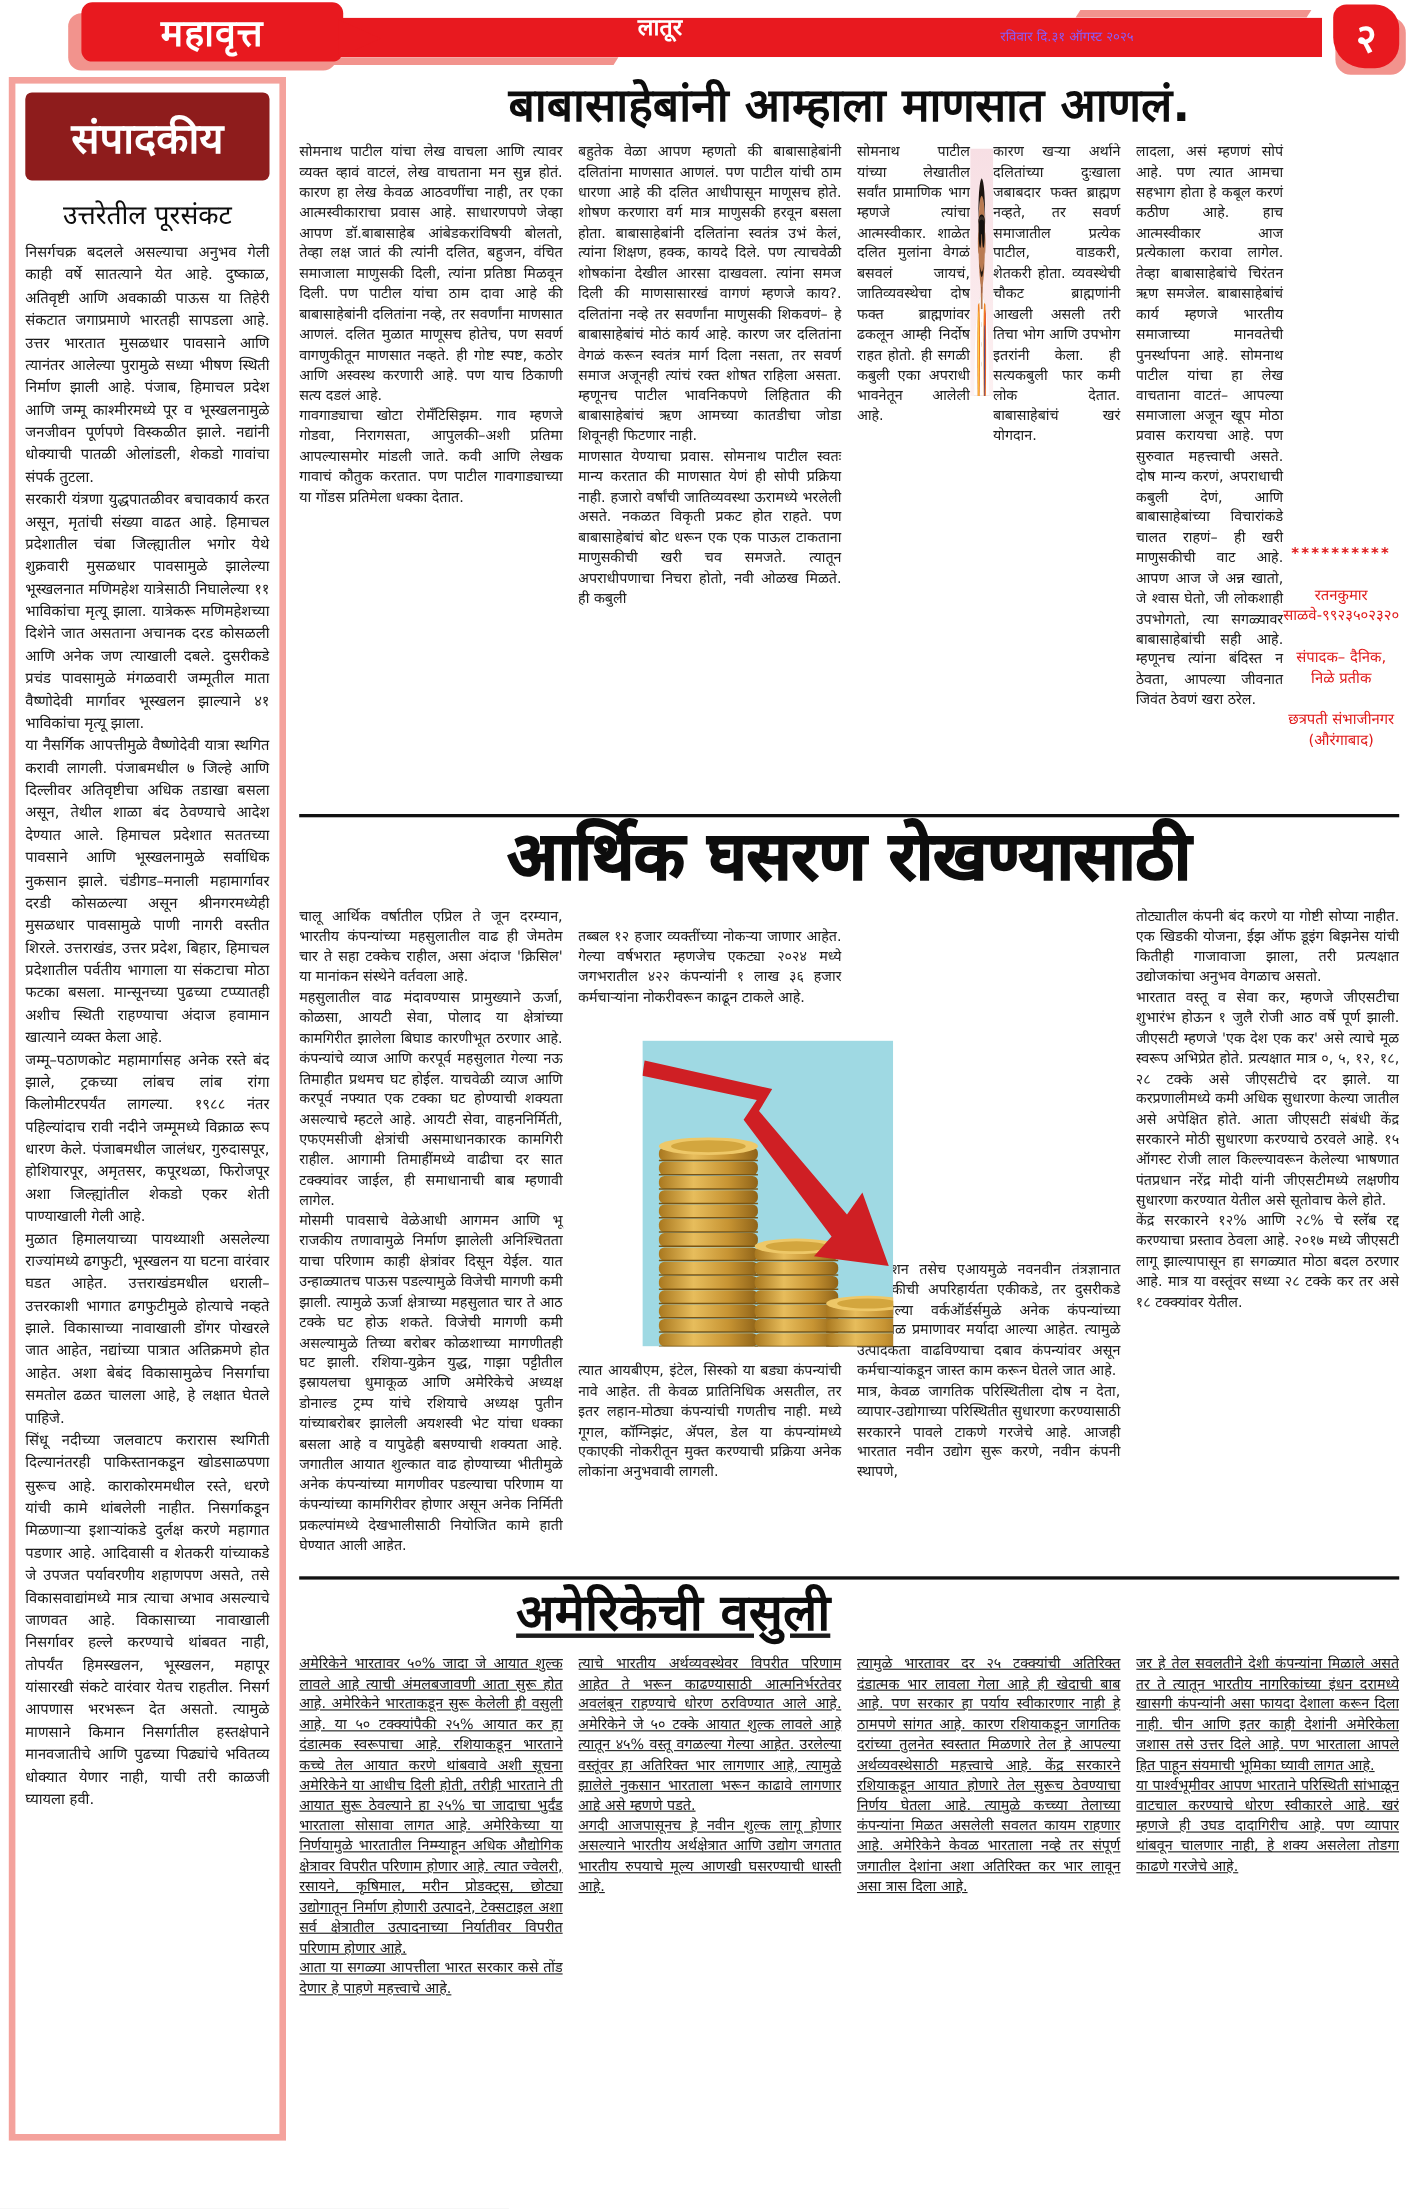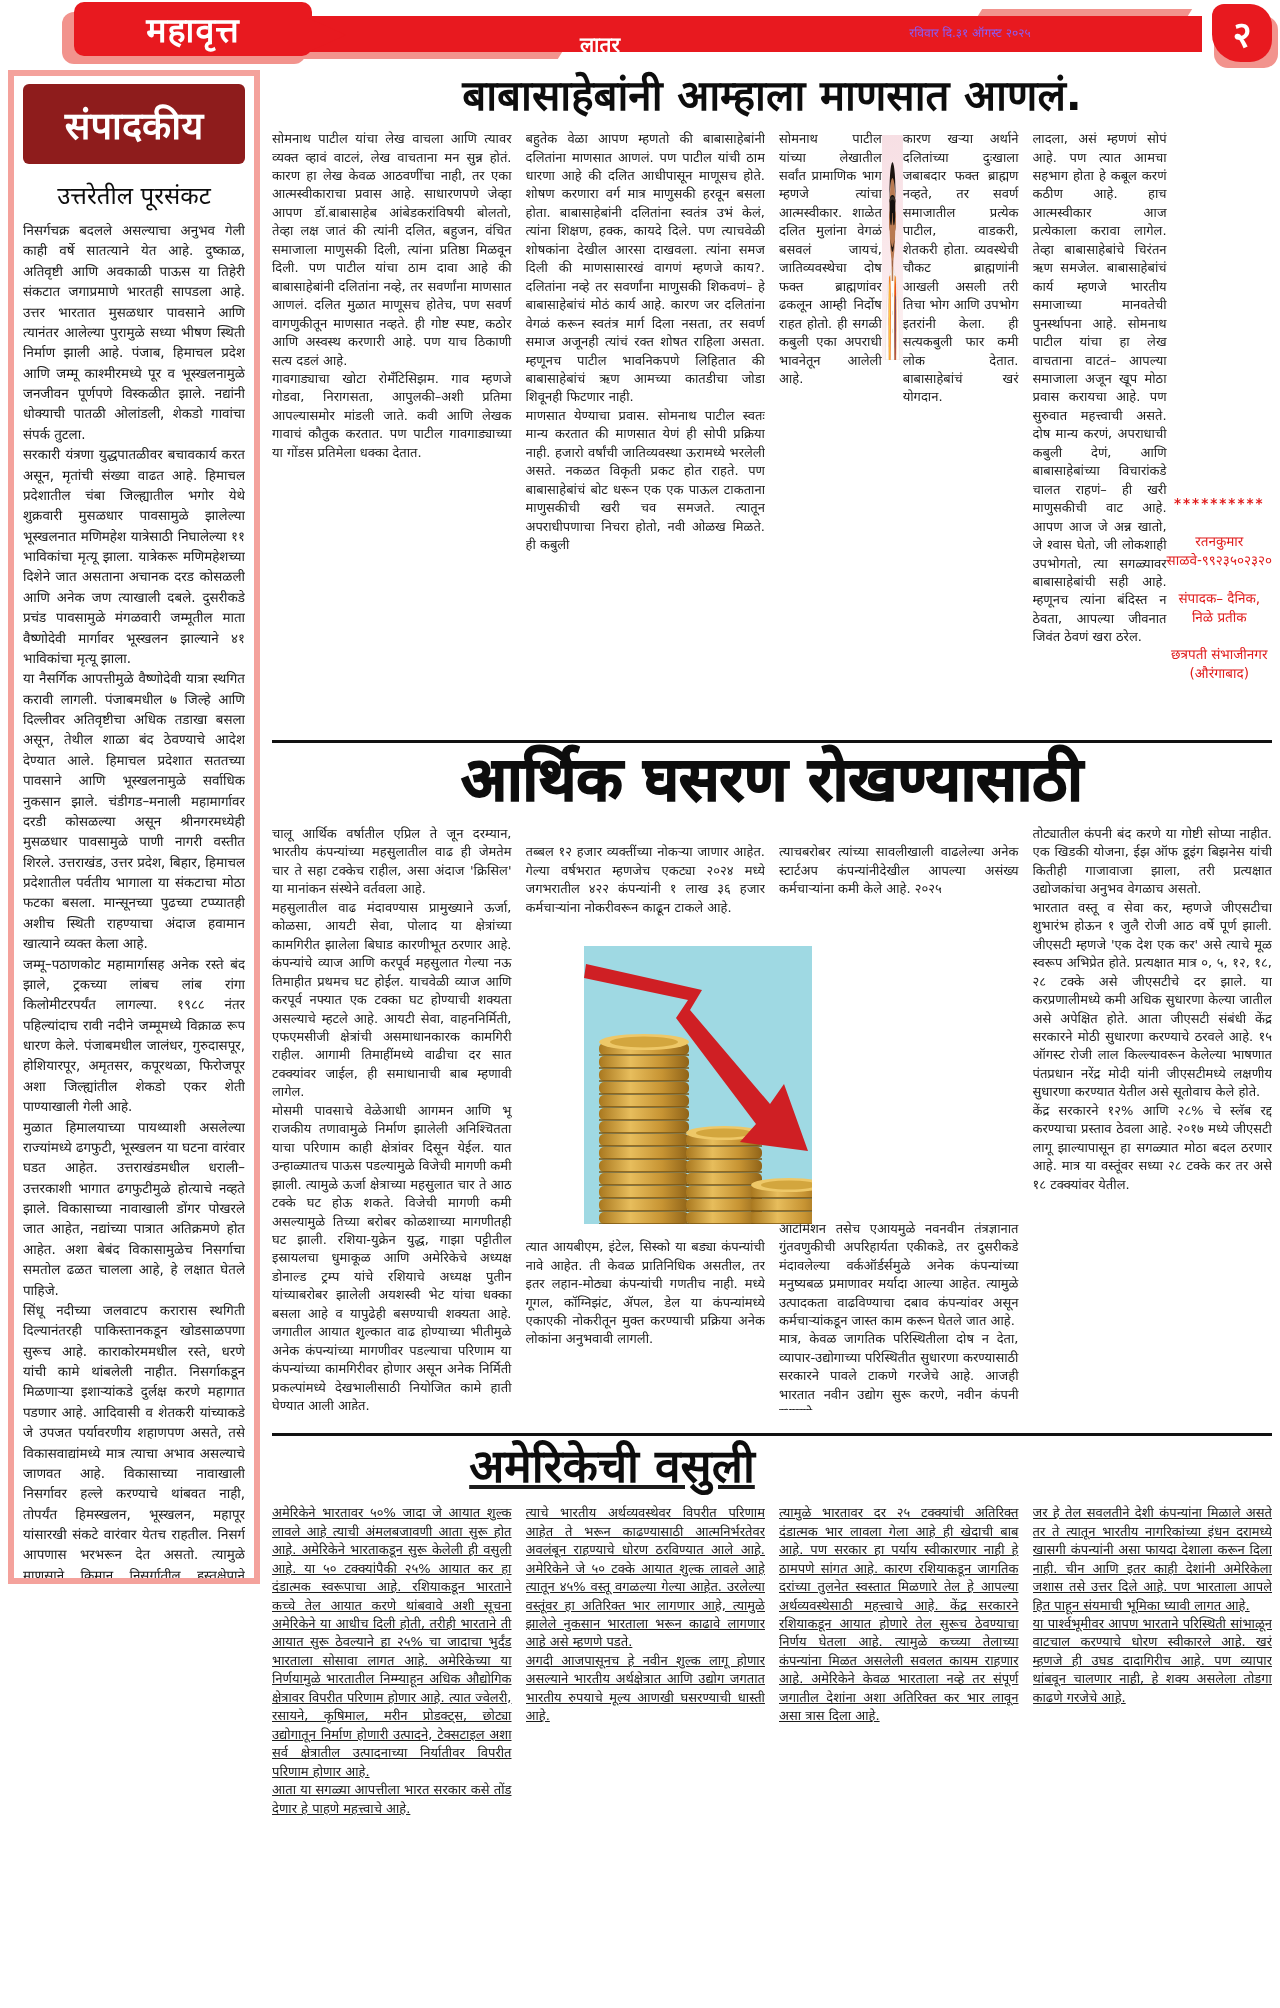--- a/index.html
+++ b/index.html
@@ -11,30 +11,30 @@
           clip-path:polygon(0 55%,30px 0,100% 0,100% 100%,30px 100%);}
   .ribbon-echo{position:absolute;background:#f2938d;transform:skewX(-32deg);}
   .echo1{left:300px;top:52px;width:260px;height:7px;}
   .echo2{left:980px;top:9px;width:210px;height:7px;}
   .logo-echo{position:absolute;left:62px;top:12px;width:244px;height:52px;background:#f2938d;border-radius:12px;}
   .logo-box{position:absolute;left:74px;top:2px;width:238px;height:54px;background:#e8191f;border-radius:10px;
             display:flex;align-items:center;justify-content:center;font-family:Liberation Serif, serif;}
   .logo-box span{color:#fff;font-weight:bold;font-size:34px;letter-spacing:1px;}
   .logo-tail{position:absolute;left:308px;top:18px;width:0;height:0;
              border-top:17px solid transparent;border-bottom:17px solid transparent;border-left:38px solid #e8191f;}
-  .mast-city{position:absolute;left:540px;top:30px;width:120px;text-align:center;color:#fff;
+  .mast-city{position:absolute;left:540px;top:10px;width:120px;text-align:center;color:#fff;
              font-size:21px;font-weight:bold;}
   .mast-date{position:absolute;left:840px;top:24px;width:260px;text-align:center;color:#8b5cf6;font-size:12px;}
   .pageno-echo{position:absolute;right:2px;top:16px;width:64px;height:52px;background:#f2938d;border-radius:14px;}
   .pageno{position:absolute;right:8px;top:4px;width:60px;height:58px;background:#e8191f;
           border-radius:12px 22px 22px 48%;display:flex;align-items:center;justify-content:center;}
   .pageno span{color:#fff;font-size:36px;font-weight:bold;}
 
   
-  .edbox{position:absolute;left:8px;top:70px;width:252px;height:1514px;border:6px solid #f4a29c;
+  .edbox{position:absolute;left:8px;top:70px;width:252px;height:1876px;border:6px solid #f4a29c;
          background:#fff;box-sizing:border-box;padding:8px 9px;overflow:hidden;}
   .edhead{background:#8e1c1c;border-radius:6px;color:#fff;text-align:center;
           font-size:38px;font-weight:bold;padding:14px 2px;}
   .edtitle{font-size:24px;font-weight:normal;text-align:center;margin:14px 0 10px 0;color:#0d0d0d;}
   .edbody{font-size:13.4px;line-height:1.52;text-align:justify;white-space:pre-line;
           overflow:hidden;height:1640px;color:#1a1a1a;}
 
   
   .mainarea{position:absolute;left:272px;width:1000px;}
   .headline{font-weight:bold;color:#0d0d0d;text-align:center;line-height:1.05;}
@@ -155,21 +155,20 @@
       <div class="col">चालू आर्थिक वर्षातील एप्रिल ते जून दरम्यान, भारतीय कंपन्यांच्या महसुलातील वाढ ही जेमतेम चार ते सहा टक्केच राहील, असा अंदाज 'क्रिसिल' या मानांकन संस्थेने वर्तवला आहे.
 महसुलातील वाढ मंदावण्यास प्रामुख्याने ऊर्जा, कोळसा, आयटी सेवा, पोलाद या क्षेत्रांच्या कामगिरीत झालेला बिघाड कारणीभूत ठरणार आहे. कंपन्यांचे व्याज आणि करपूर्व महसुलात गेल्या नऊ तिमाहीत प्रथमच घट होईल. याचवेळी व्याज आणि करपूर्व नफ्यात एक टक्का घट होण्याची शक्यता असल्याचे म्हटले आहे. आयटी सेवा, वाहननिर्मिती, एफएमसीजी क्षेत्रांची असमाधानकारक कामगिरी राहील. आगामी तिमाहींमध्ये वाढीचा दर सात टक्क्यांवर जाईल, ही समाधानाची बाब म्हणावी लागेल.
 मोसमी पावसाचे वेळेआधी आगमन आणि भू राजकीय तणावामुळे निर्माण झालेली अनिश्चितता याचा परिणाम काही क्षेत्रांवर दिसून येईल. यात उन्हाळ्यातच पाऊस पडल्यामुळे विजेची मागणी कमी झाली. त्यामुळे ऊर्जा क्षेत्राच्या महसुलात चार ते आठ टक्के घट होऊ शकते. विजेची मागणी कमी असल्यामुळे तिच्या बरोबर कोळशाच्या मागणीतही घट झाली. रशिया-युक्रेन युद्ध, गाझा पट्टीतील इस्रायलचा धुमाकूळ आणि अमेरिकेचे अध्यक्ष डोनाल्ड ट्रम्प यांचे रशियाचे अध्यक्ष पुतीन यांच्याबरोबर झालेली अयशस्वी भेट यांचा धक्का बसला आहे व यापुढेही बसण्याची शक्यता आहे. जगातील आयात शुल्कात वाढ होण्याच्या भीतीमुळे अनेक कंपन्यांच्या मागणीवर पडल्याचा परिणाम या कंपन्यांच्या कामगिरीवर होणार असून अनेक निर्मिती प्रकल्पांमध्ये देखभालीसाठी नियोजित कामे हाती घेण्यात आली आहेत.
 गेल्या महिन्यात देशातील माहिती तंत्रज्ञान क्षेत्रातील टाटा कन्सल्टन्सी सर्व्हिसेस अर्थात टीसीएस या सर्वात मोठ्या कंपनीने तिच्या मनुष्यबळात दोन टक्क्यांच्या कपातीची योजना जाहीर केली. हे दोन टक्के प्रमाण म्हणजे</div>
       <div class="col">
         <div style="white-space:pre-line;">तब्बल १२ हजार व्यक्तींच्या नोकऱ्या जाणार आहेत. गेल्या वर्षभरात म्हणजेच एकट्या २०२४ मध्ये जगभरातील ४२२ कंपन्यांनी १ लाख ३६ हजार कर्मचाऱ्यांना नोकरीवरून काढून टाकले आहे.</div>
         <div class="spacer"></div>
         <div style="white-space:pre-line;">त्यात आयबीएम, इंटेल, सिस्को या बड्या कंपन्यांची नावे आहेत. ती केवळ प्रातिनिधिक असतील, तर इतर लहान-मोठ्या कंपन्यांची गणतीच नाही. मध्ये गूगल, कॉग्निझंट, ॲपल, डेल या कंपन्यांमध्ये एकाएकी नोकरीतून मुक्त करण्याची प्रक्रिया अनेक लोकांना अनुभवावी लागली.</div>
       </div>
       <div class="col">
-        <div style="white-space:pre-line;">त्याचबरोबर त्यांच्या सावलीखाली वाढलेल्या अनेक स्टार्टअप कंपन्यांनीदेखील आपल्या असंख्य कर्मचाऱ्यांना कमी केले आहे. २०२५</div>
         <div class="spacer"></div>
         <div style="white-space:pre-line;">ऑटोमेशन तसेच एआयमुळे नवनवीन तंत्रज्ञानात गुंतवणुकीची अपरिहार्यता एकीकडे, तर दुसरीकडे मंदावलेल्या वर्कऑर्डर्समुळे अनेक कंपन्यांच्या मनुष्यबळ प्रमाणावर मर्यादा आल्या आहेत. त्यामुळे उत्पादकता वाढविण्याचा दबाव कंपन्यांवर असून कर्मचाऱ्यांकडून जास्त काम करून घेतले जात आहे.
 मात्र, केवळ जागतिक परिस्थितीला दोष न देता, व्यापार-उद्योगाच्या परिस्थितीत सुधारणा करण्यासाठी सरकारने पावले टाकणे गरजेचे आहे. आजही भारतात नवीन उद्योग सुरू करणे, नवीन कंपनी स्थापणे,</div>
       </div>
       <div class="col">तोट्यातील कंपनी बंद करणे या गोष्टी सोप्या नाहीत. एक खिडकी योजना, ईझ ऑफ डूइंग बिझनेस यांची कितीही गाजावाजा झाला, तरी प्रत्यक्षात उद्योजकांचा अनुभव वेगळाच असतो.
 भारतात वस्तू व सेवा कर, म्हणजे जीएसटीचा शुभारंभ होऊन १ जुलै रोजी आठ वर्षे पूर्ण झाली. जीएसटी म्हणजे 'एक देश एक कर' असे त्याचे मूळ स्वरूप अभिप्रेत होते. प्रत्यक्षात मात्र ०, ५, १२, १८, २८ टक्के असे जीएसटीचे दर झाले. या करप्रणालीमध्ये कमी अधिक सुधारणा केल्या जातील असे अपेक्षित होते. आता जीएसटी संबंधी केंद्र सरकारने मोठी सुधारणा करण्याचे ठरवले आहे. १५ ऑगस्ट रोजी लाल किल्ल्यावरून केलेल्या भाषणात पंतप्रधान नरेंद्र मोदी यांनी जीएसटीमध्ये लक्षणीय सुधारणा करण्यात येतील असे सूतोवाच केले होते.
 केंद्र सरकारने १२% आणि २८% चे स्लॅब रद्द करण्याचा प्रस्ताव ठेवला आहे. २०१७ मध्ये जीएसटी लागू झाल्यापासून हा सगळ्यात मोठा बदल ठरणार आहे. मात्र या वस्तूंवर सध्या २८ टक्के कर तर असे १८ टक्क्यांवर येतील.</div>
     </div>
 
     <svg class="coins" viewBox="0 0 228 278">

